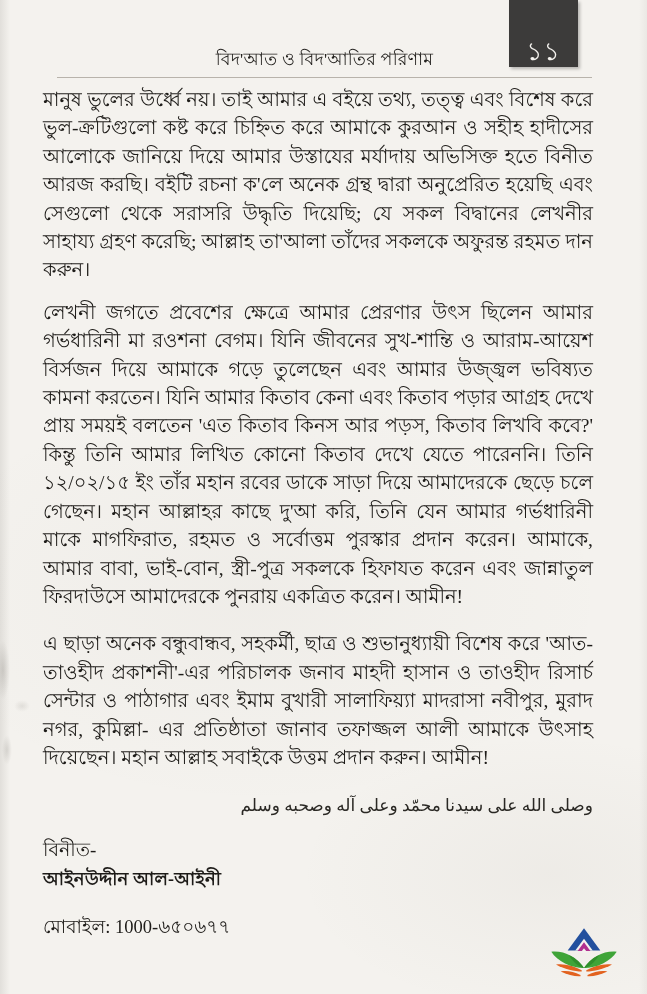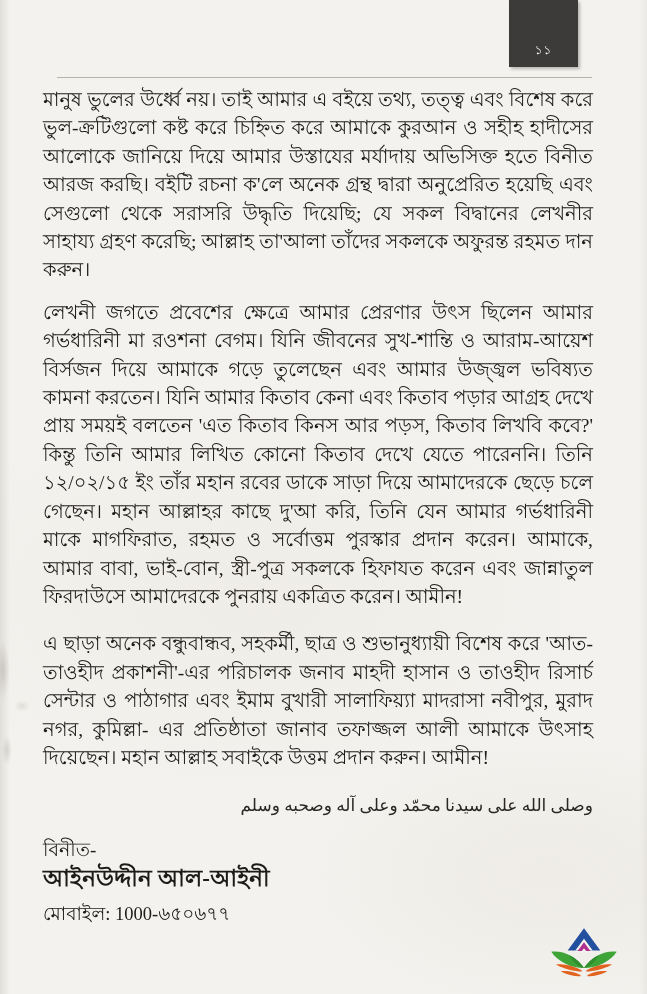--- a/index.html
+++ b/index.html
@@ -30,22 +30,22 @@
     background: radial-gradient(ellipse, rgba(90,85,75,.25), transparent 70%); }
 
   .page-number-box {
     position: absolute; top: 0; right: 69px;
     width: 69px; height: 67px;
     background: #3c3b3a;
     box-shadow: 2px 2px 3px rgba(0,0,0,0.25);
     display: flex; align-items: flex-end; justify-content: center;
   }
   .page-number-box span {
-    color: #f5f3ef; font-size: 12px; line-height: 1;
-    padding-bottom: 11px; letter-spacing: 1px;
+    color: #f5f3ef; font-size: 25px; line-height: 1;
+    padding-bottom: 3px; letter-spacing: 1px;
   }
 
   .running-header {
     position: absolute; top: 46px; left: 57px; right: 55px;
     text-align: center;
   }
   .running-header .title {
     font-size: 17.5px; color: #211f1c; letter-spacing: .2px;
   }
   .header-rule {
@@ -63,21 +63,21 @@
 
   .arabic-line {
     margin: 22px 0 18px 0;
     direction: rtl;
     font-size: 17px; line-height: 1.4;
     color: #2a2824;
   }
 
   .signature { margin-top: 10px; text-align: left; }
   .signature .salutation { font-size: 19px; }
-  .signature .name { font-size: 23px; font-weight: bold; letter-spacing: .2px; margin-bottom: 7px; }
+  .signature .name { font-size: 18px; font-weight: bold; letter-spacing: .2px; margin-bottom: 20px; }
   .signature .mobile { font-size: 18.5px; }
 
   .publisher-logo {
     position: absolute; right: 28px; bottom: 8px;
     width: 70px; height: 64px;
   }
   .publisher-logo svg { width: 100%; height: 100%; display: block; }
 </style>
 </head>
 <body>
@@ -85,20 +85,23 @@
 <div class="page">
 
   <div class="smudge s1"></div>
   <div class="smudge s2"></div>
   <div class="smudge s3"></div>
 
   <div class="page-number-box">
     <span>১১</span>
   </div>
 
+  <div class="running-header">
+    <div class="title">বিদ'আত ও বিদ'আতির পরিণাম</div>
+  </div>
   <div class="header-rule"></div>
 
   <div class="body-text">
     <p>মানুষ ভুলের উর্ধ্বে নয়। তাই আমার এ বইয়ে তথ্য, তত্ত্ব এবং বিশেষ করে ভুল-ক্রটিগুলো কষ্ট করে চিহ্নিত করে আমাকে কুরআন ও সহীহ হাদীসের আলোকে জানিয়ে দিয়ে আমার উস্তাযের মর্যাদায় অভিসিক্ত হতে বিনীত আরজ করছি। বইটি রচনা ক'লে অনেক গ্রন্থ দ্বারা অনুপ্রেরিত হয়েছি এবং সেগুলো থেকে সরাসরি উদ্ধৃতি দিয়েছি; যে সকল বিদ্বানের লেখনীর সাহায্য গ্রহণ করেছি; আল্লাহ তা'আলা তাঁদের সকলকে অফুরন্ত রহমত দান করুন।</p>
     <p class="para2">লেখনী জগতে প্রবেশের ক্ষেত্রে আমার প্রেরণার উৎস ছিলেন আমার গর্ভধারিনী মা রওশনা বেগম। যিনি জীবনের সুখ-শান্তি ও আরাম-আয়েশ বির্সজন দিয়ে আমাকে গড়ে তুলেছেন এবং আমার উজ্জ্বল ভবিষ্যত কামনা করতেন। যিনি আমার কিতাব কেনা এবং কিতাব পড়ার আগ্রহ দেখে প্রায় সময়ই বলতেন 'এত কিতাব কিনস আর পড়স, কিতাব লিখবি কবে?' কিন্তু তিনি আমার লিখিত কোনো কিতাব দেখে যেতে পারেননি। তিনি ১২/০২/১৫ ইং তাঁর মহান রবের ডাকে সাড়া দিয়ে আমাদেরকে ছেড়ে চলে গেছেন। মহান আল্লাহর কাছে দু'আ করি, তিনি যেন আমার গর্ভধারিনী মাকে মাগফিরাত, রহমত ও সর্বোত্তম পুরস্কার প্রদান করেন। আমাকে, আমার বাবা, ভাই-বোন, স্ত্রী-পুত্র সকলকে হিফাযত করেন এবং জান্নাতুল ফিরদাউসে আমাদেরকে পুনরায় একত্রিত করেন। আমীন!</p>
     <p>এ ছাড়া অনেক বন্ধুবান্ধব, সহকর্মী, ছাত্র ও শুভানুধ্যায়ী বিশেষ করে 'আত-তাওহীদ প্রকাশনী'-এর পরিচালক জনাব মাহদী হাসান ও তাওহীদ রিসার্চ সেন্টার ও পাঠাগার এবং ইমাম বুখারী সালাফিয়্যা মাদরাসা নবীপুর, মুরাদ নগর, কুমিল্লা- এর প্রতিষ্ঠাতা জানাব তফাজ্জল আলী আমাকে উৎসাহ দিয়েছেন। মহান আল্লাহ সবাইকে উত্তম প্রদান করুন। আমীন!</p>
 
     <div class="arabic-line">وصلى الله على سيدنا محمّد وعلى آله وصحبه وسلم</div>
 
     <div class="signature">

